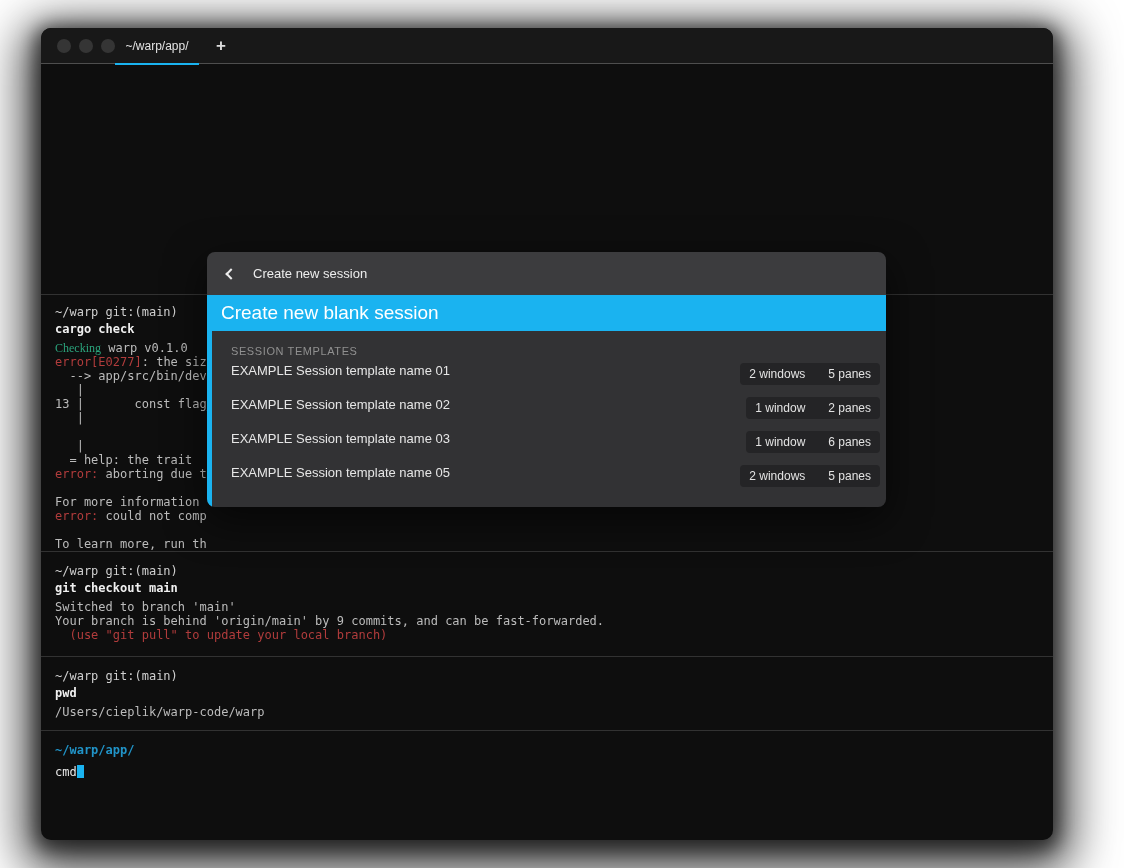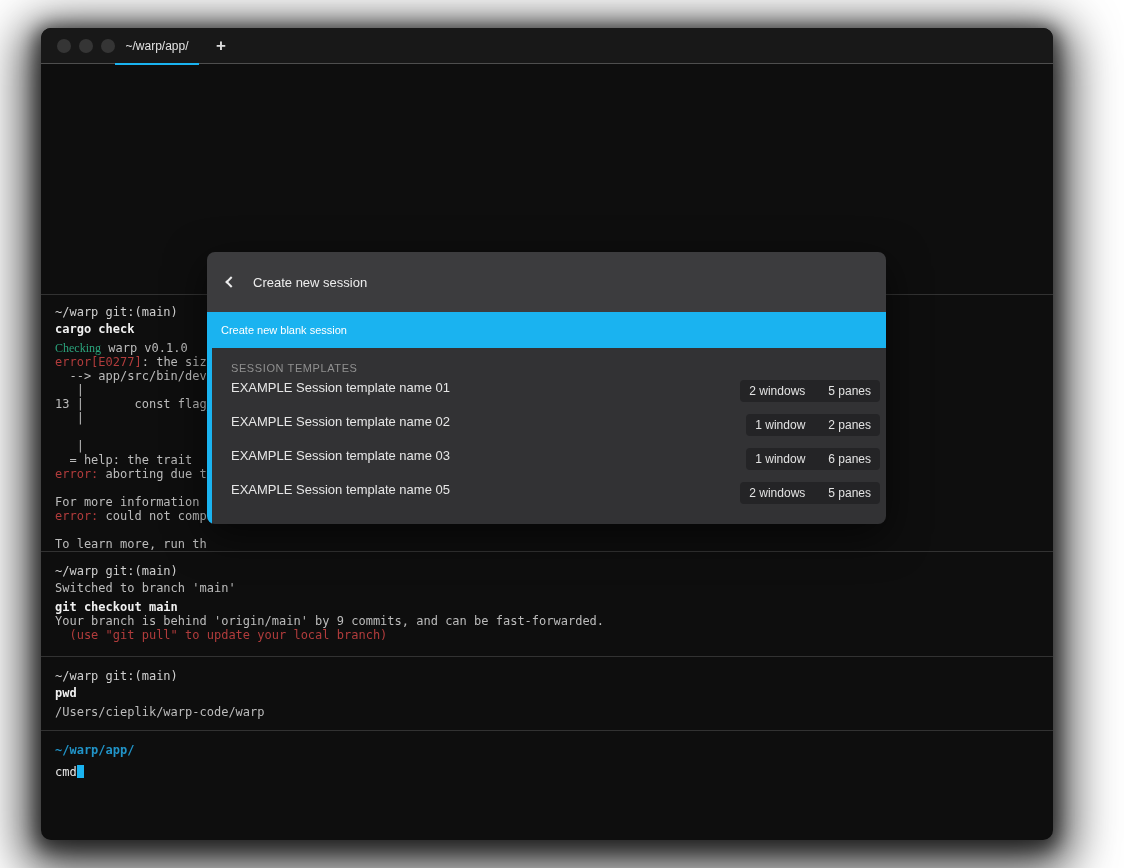--- a/index.html
+++ b/index.html
@@ -54,31 +54,31 @@
   .seg-white { color:#e8e8e8; }
   .seg-cursor { display:inline-block; width:7px; height:13px; vertical-align:-2px; }
 
   
   .modal {
     position:absolute; left:166px; top:224px; width:679px;
     border-radius:8px; overflow:hidden;
     box-shadow:0 12px 40px rgba(0,0,0,0.6);
   }
   .modal-header {
-    height:60px; background:#3c3c3e; display:flex; align-items:center;
+    height:43px; background:#3c3c3e; display:flex; align-items:center;
   }
   .back-btn { width:44px; height:43px; display:flex; align-items:center;
     justify-content:center; cursor:default; }
   .chevron-left {
     width:8px; height:8px; border-left:2px solid #ededed; border-bottom:2px solid #ededed;
     transform:rotate(45deg); margin-left:4px;
   }
   .modal-title { color:#ededed; font-size:13px; margin-left:2px; }
   .blank-row { height:36px; display:flex; align-items:center;
-    padding-left:14px; color:#ffffff; font-size:11px; cursor:default; }
+    padding-left:14px; color:#ffffff; font-size:19px; cursor:default; }
   .modal-body { position:relative; background:#323234; padding-bottom:8px;padding-left:10px; }
   .modal-body .accent-strip { position:absolute; left:0; top:0; bottom:0; width:5px; }
   .section-label { padding:14px 0 6px 14px; color:#909090; font-size:11px;
     letter-spacing:0.6px; }
   .tpl-row { height:34px; display:flex; align-items:flex-start;
     padding:0 6px 0 14px; cursor:default; }
   .tpl-name { color:#e6e6e6; font-size:13px; }
   .tpl-badge { margin-left:auto; background:#242426; border-radius:4px;
     padding:4px 9px; display:flex; gap:23px; }
   .tpl-badge span { color:#e3e3e3; font-size:12px; white-space:nowrap; }
@@ -122,22 +122,22 @@
           <div class="t-line"><span class="seg-red">error:</span><span class="seg-out"> aborting due t</span></div>
           <div class="t-line"><span class="seg-out"></span></div>
           <div class="t-line"><span class="seg-out">For more information</span></div>
           <div class="t-line"><span class="seg-red">error:</span><span class="seg-out"> could not comp</span></div>
           <div class="t-line"><span class="seg-out"></span></div>
           <div class="t-line"><span class="seg-out">To learn more, run th</span></div>
         </div>
         <div class="divider"></div>
         <div class="t-block">
           <div class="t-line"><span class="seg-prompt">~/warp git:(main)</span></div>
+          <div class="t-line"><span class="seg-cmd">git checkout main</span></div>
           <div class="t-line"><span class="seg-out">Switched to branch 'main'</span></div>
-          <div class="t-line"><span class="seg-cmd">git checkout main</span></div>
           <div class="t-line"><span class="seg-out">Your branch is behind 'origin/main' by 9 commits, and can be fast-forwarded.</span></div>
           <div class="t-line"><span class="seg-red">  (use "git pull" to update your local branch)</span></div>
         </div>
         <div class="divider"></div>
         <div class="t-block third">
           <div class="t-line"><span class="seg-prompt">~/warp git:(main)</span></div>
           <div class="t-line"><span class="seg-cmd">pwd</span></div>
           <div class="t-line"><span class="seg-out">/Users/cieplik/warp-code/warp</span></div>
         </div>
         <div class="divider"></div>

